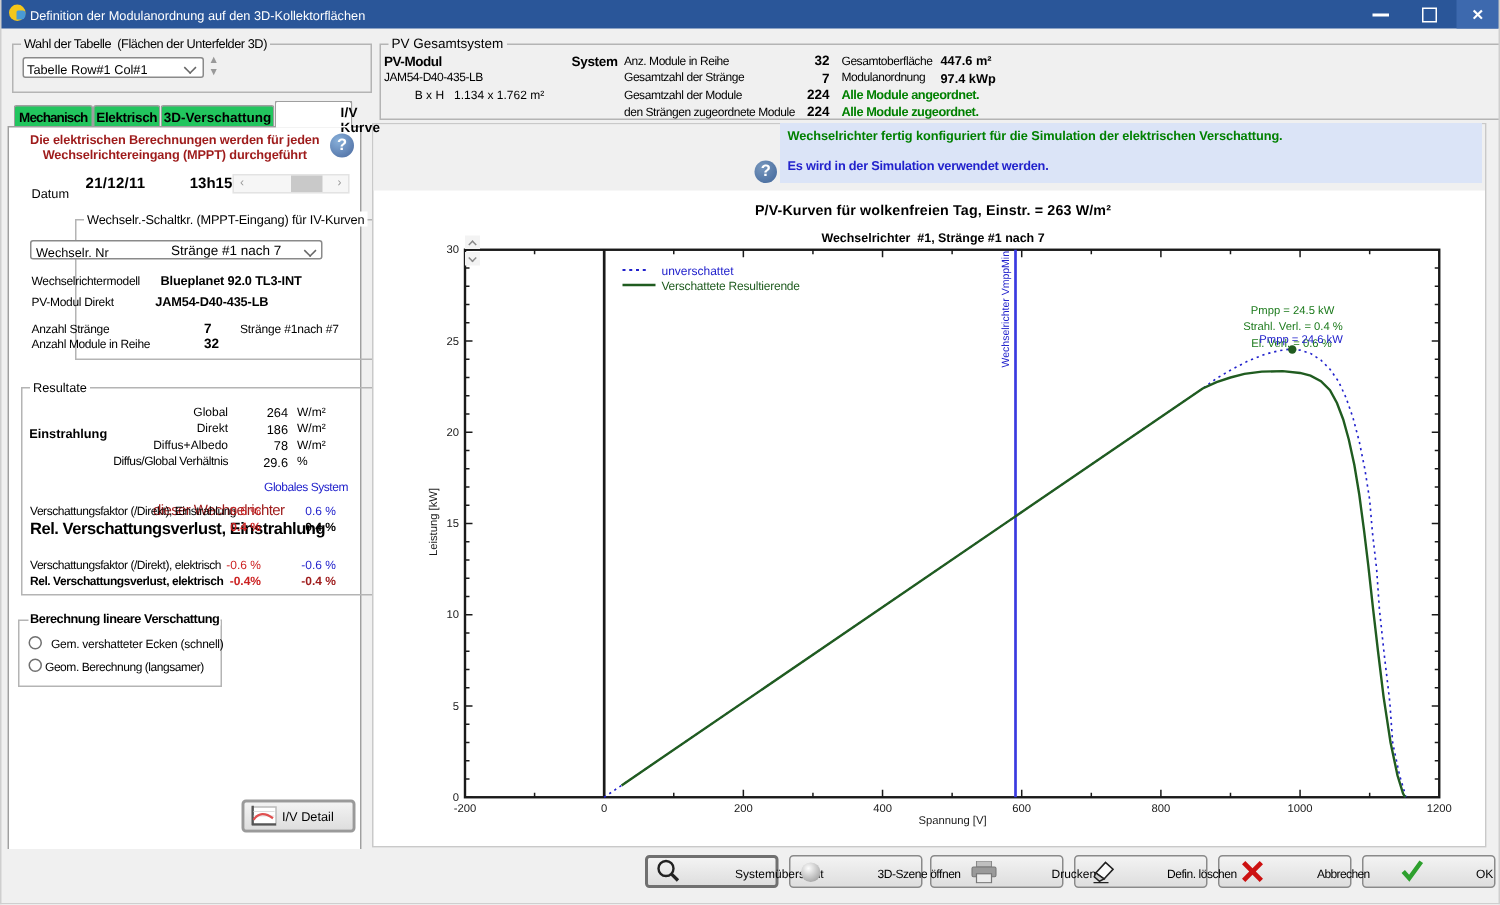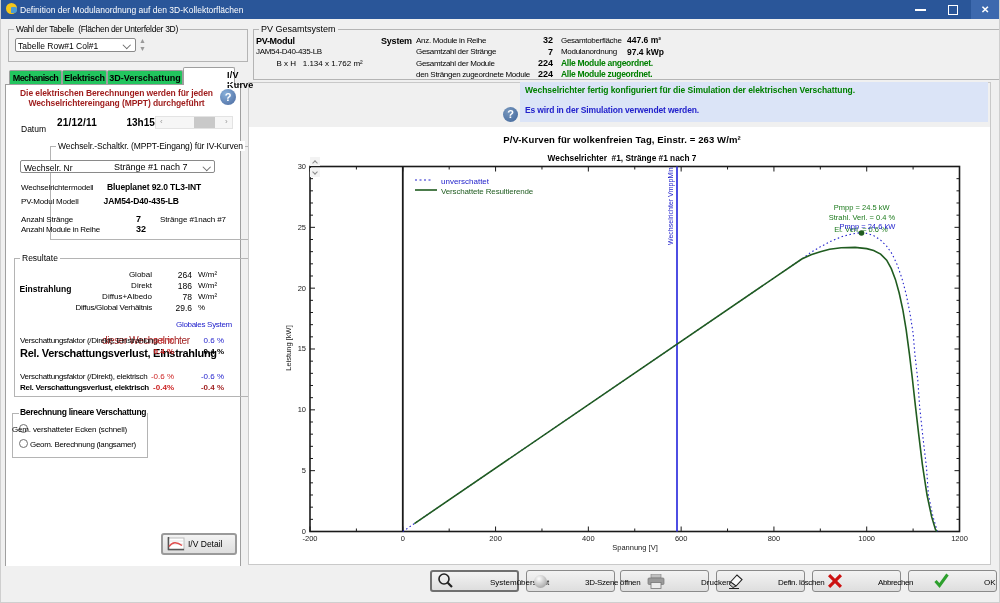--- a/index.html
+++ b/index.html
@@ -84,21 +84,21 @@
 
 <div class="grp" style="left:14px;top:146px;width:224px;height:94px;margin-left:36px;">
   <span class="grplbl wlbl" style="letter-spacing:-0.1px;">Wechselr.-Schaltkr. (MPPT-Eingang) für IV-Kurven</span>
 </div>
 <div class="combo" style="left:20px;top:160px;width:195px;height:13px;"></div>
 <div class="abs" style="left:24px;top:162.5px;">Wechselr. Nr</div>
 <div class="abs" style="left:114px;top:162px;font-size:9px;">Stränge #1 nach 7</div>
 <div class="cv" style="left:204px;top:163.5px;"></div>
 <div class="abs" style="left:21px;top:182.5px;font-size:8px;letter-spacing:-0.2px;">Wechselrichtermodell</div>
 <div class="abs b" style="left:107px;top:182px;letter-spacing:-0.1px;">Blueplanet 92.0 TL3-INT</div>
-<div class="abs" style="left:21px;top:196.5px;font-size:8px;letter-spacing:-0.2px;">PV-Modul Modell</div>
+<div class="abs" style="left:21px;top:196.5px;font-size:8px;letter-spacing:-0.2px;">PV-Modul Direkt</div>
 <div class="abs b" style="left:103.5px;top:196px;letter-spacing:-0.1px;">JAM54-D40-435-LB</div>
 <div class="abs" style="left:21px;top:214.5px;font-size:8px;letter-spacing:-0.2px;">Anzahl Stränge</div>
 <div class="abs b" style="right:859px;top:214px;font-size:9px;">7</div>
 <div class="abs" style="left:160px;top:214.5px;font-size:8px;letter-spacing:-0.1px;">Stränge #1nach #7</div>
 <div class="abs" style="left:21px;top:224.5px;font-size:8px;letter-spacing:-0.25px;">Anzahl Module in Reihe</div>
 <div class="abs b" style="right:854px;top:224px;font-size:9px;">32</div>
 
 <div class="grp" style="left:14px;top:258px;width:246px;height:139px;">
   <span class="grplbl wlbl">Resultate</span>
 </div>
@@ -126,21 +126,21 @@
 <div class="abs" style="left:20px;top:371.5px;font-size:8px;letter-spacing:-0.3px;">Verschattungsfaktor (/Direkt), elektrisch</div>
 <div class="abs" style="right:826px;top:371.5px;font-size:8px;color:#c22;">-0.6 %</div>
 <div class="abs" style="right:776px;top:371.5px;font-size:8px;color:#2222cc;">-0.6 %</div>
 <div class="abs b" style="left:20px;top:382.5px;font-size:8px;letter-spacing:-0.3px;">Rel. Verschattungsverlust, elektrisch</div>
 <div class="abs b" style="right:826px;top:382.5px;font-size:8px;color:#c22;">-0.4%</div>
 <div class="abs b" style="right:776px;top:382.5px;font-size:8px;color:#9e1b1b;">-0.4 %</div>
 
 <div class="grp" style="left:12px;top:413px;width:136px;height:45px;"></div>
 <div class="abs b" style="left:19px;top:407px;background:#fff;padding:0 1px;font-size:8.5px;letter-spacing:-0.3px;width:128px;overflow:hidden;">Berechnung lineare Verschattung</div>
 <div class="radio" style="left:19px;top:424px;"></div>
-<div class="abs" style="left:12px;top:424.5px;font-size:8px;letter-spacing:-0.18px;">Gem. vershatteter Ecken (schnell)</div>
+<div class="abs" style="left:34px;top:424.5px;font-size:8px;letter-spacing:-0.18px;">Gem. vershatteter Ecken (schnell)</div>
 <div class="radio" style="left:19px;top:439px;"></div>
 <div class="abs" style="left:30px;top:439.5px;font-size:8px;letter-spacing:-0.3px;">Geom. Berechnung (langsamer)</div>
 
 <div class="btn" style="left:161px;top:533px;width:76px;height:22px;border:2px solid #9a9a9a;"></div>
 <svg class="abs" style="left:167px;top:537px;" width="18" height="14" viewBox="0 0 18 14">
   <rect x="1" y="1" width="16" height="12" fill="#fff" stroke="#bbb" stroke-width="1"></rect>
   <line x1="1.5" y1="0" x2="1.5" y2="13" stroke="#555" stroke-width="1.5"></line>
   <line x1="1" y1="12.5" x2="17" y2="12.5" stroke="#555" stroke-width="1.5"></line>
   <line x1="2" y1="4" x2="16" y2="4" stroke="#ddd" stroke-width="0.8"></line>
   <line x1="2" y1="7" x2="16" y2="7" stroke="#ddd" stroke-width="0.8"></line>

